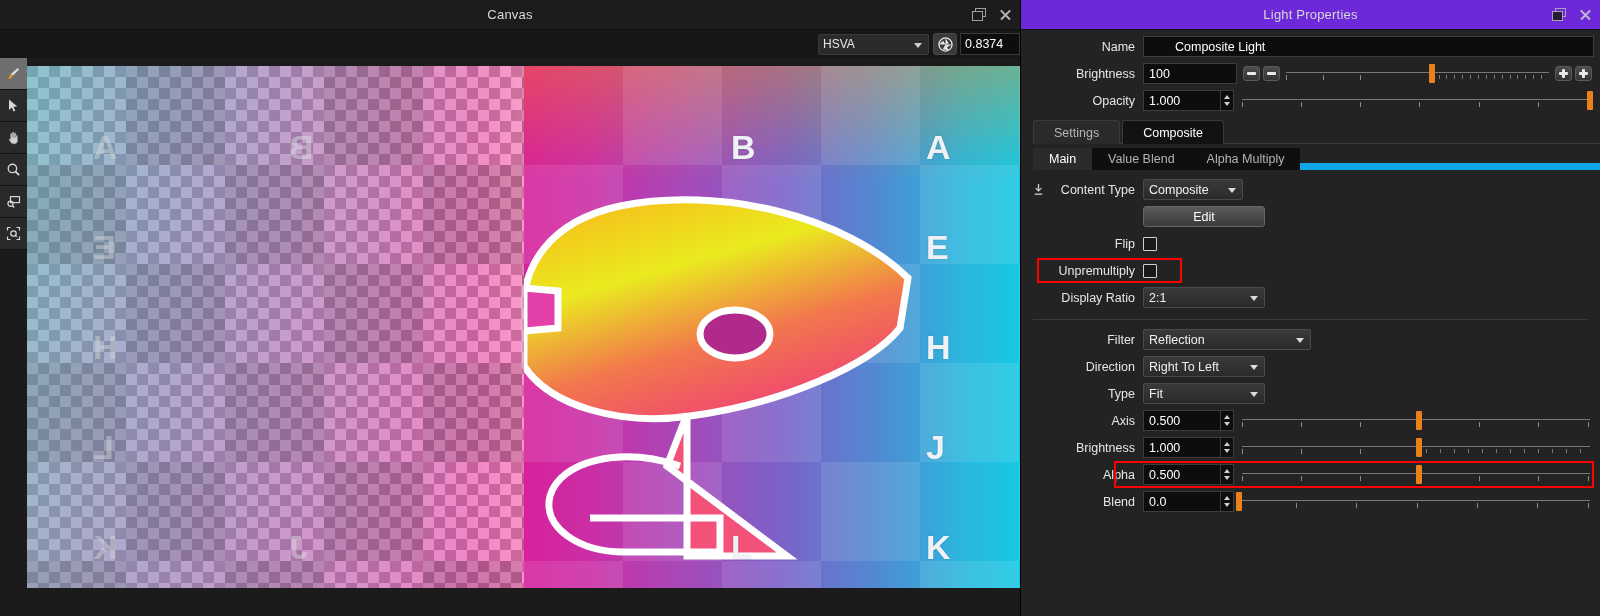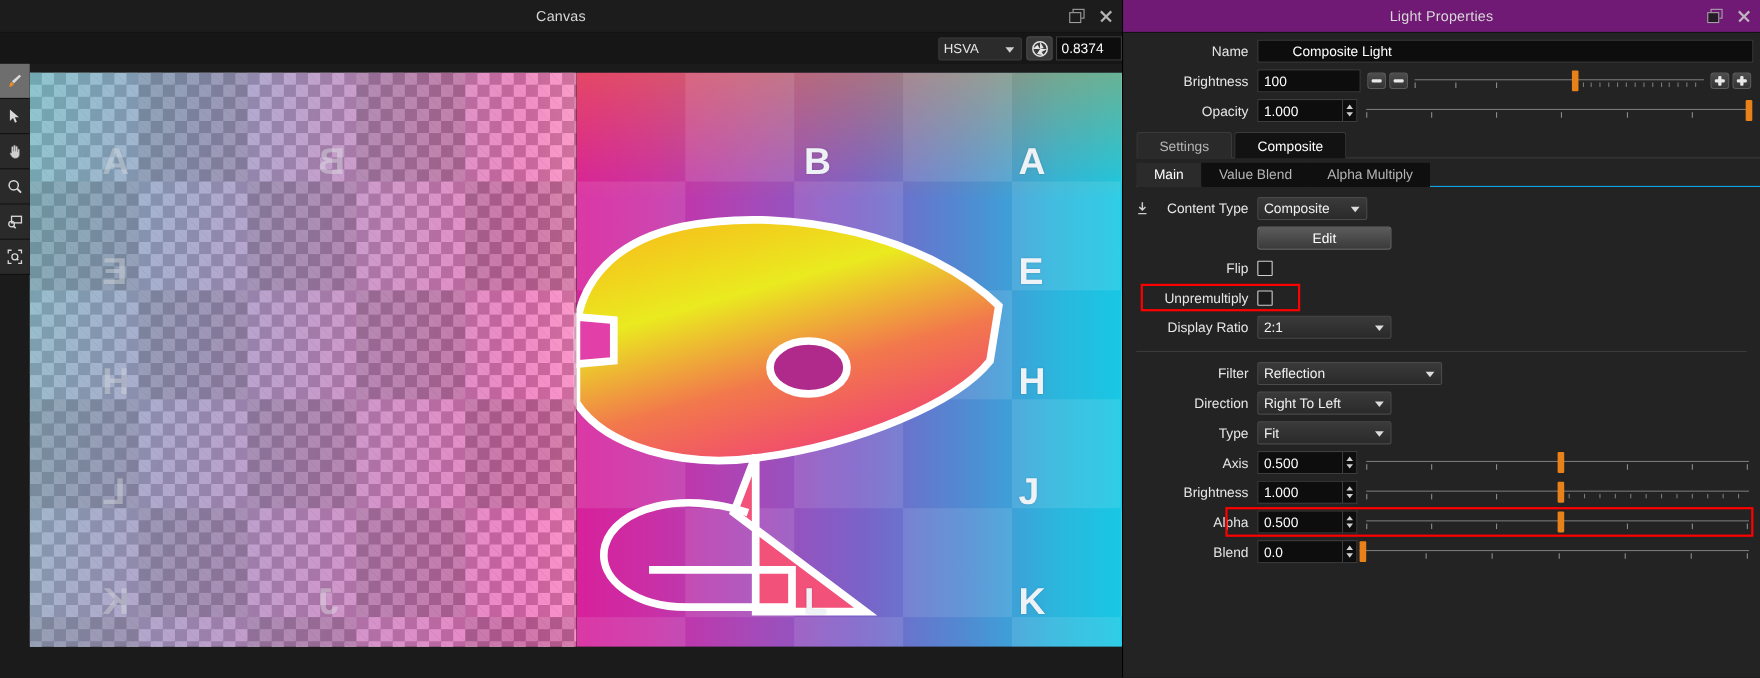--- a/index.html
+++ b/index.html
@@ -30,21 +30,21 @@
   }
   .close-ico:before{ transform:rotate(45deg); }
   .close-ico:after{ transform:rotate(-45deg); }
 
   
   .canvas-toolbar{
     height:28px; background:#161616; display:flex; align-items:center;
     justify-content:flex-end; padding-right:0px; gap:0px; position:relative;
   }
   .cmb-hsva{
-    width:76px; height:21px; background:#2b2b2b; border:1px solid #3a3a3a; border-radius:2px;
+    width:111px; height:21px; background:#2b2b2b; border:1px solid #3a3a3a; border-radius:2px;
     display:flex; align-items:center; padding:0 4px; font-size:12px; color:#e6e6e6; position:relative;
   }
   .cmb-hsva .caret{ position:absolute; right:6px; top:8px; width:0;height:0;
     border-left:4.5px solid transparent;border-right:4.5px solid transparent;border-top:5px solid #cfcfcf; }
   .aperture-btn{
     width:24px;height:22px;margin-left:4px;background:#3a3a3a;border:1px solid #4a4a4a;border-radius:3px;
     display:flex;align-items:center;justify-content:center;
   }
   .val-box{
     width:60px;height:22px;background:#0d0d0d;border:1px solid #3a3a3a;margin-left:3px;
@@ -119,21 +119,21 @@
   .fade-mask{
     position:absolute; inset:0; pointer-events:none;
     background:linear-gradient(to right, rgba(160,160,160,.35), rgba(160,160,160,.18) 70%, rgba(160,160,160,.05));
   }
 
   
   #props{
     width:580px; height:616px; background:#232323; border-left:1px solid #000;
     position:relative;
   }
-  #props .win-title-bar{ background:#701a75; }
+  #props .win-title-bar{ background:#6d28d9; }
   .row{ display:flex; align-items:center; height:27px; padding:0 6px; }
   .lbl{ text-align:right; font-size:12.5px; color:#e6e6e6; padding-right:8px; }
   .w-lbl{ width:116px; }
   .txt{
     height:21px; background:#0d0d0d; border:1px solid #3d3d3d; color:#fff;
     display:flex; align-items:center; padding:0 5px; font-size:12.5px;
   }
   .spin{
     width:13px;height:21px;background:#0d0d0d;border:1px solid #3d3d3d;border-left:none;
     display:flex;flex-direction:column;align-items:center;justify-content:center;gap:3px;cursor:pointer;
@@ -158,21 +158,21 @@
   .stepbtn.plus span:after{ content:""; position:absolute; left:3px; top:-3px; width:3px;height:9px;background:#e9e9e9;border-radius:1px;}
 
   
   .tabs1{ display:flex; height:24px; margin:6px 0 0 12px; border-bottom:1px solid #3a3a3a; }
   .tab1{
     padding:0 20px; height:24px; display:flex;align-items:center; font-size:12.5px;
     background:#2a2a2a; color:#b5b5b5; border:1px solid #3a3a3a; border-bottom:none;
     border-top-left-radius:3px;border-top-right-radius:3px; margin-right:2px; cursor:pointer;
   }
   .tab1.active{ background:#121212; color:#fff; }
-  .tabs2{ display:flex; height:22px; margin:4px 0 0 12px; border-bottom:1px solid #0ea5e9; background:transparent; }
+  .tabs2{ display:flex; height:22px; margin:4px 0 0 12px; border-bottom:7px solid #0ea5e9; background:transparent; }
   .tab2{
     padding:0 16px;height:22px;display:flex;align-items:center;font-size:12.5px;
     color:#b5b5b5;background:#0f0f0f;cursor:pointer;
   }
   .tab2.active{ background:#2b2b2b; color:#fff; }
 
   .section{ padding-top:6px; }
   .divider{ height:1px; background:#3a3a3a; margin:8px 12px 6px 12px; }
 
   .cmb{

